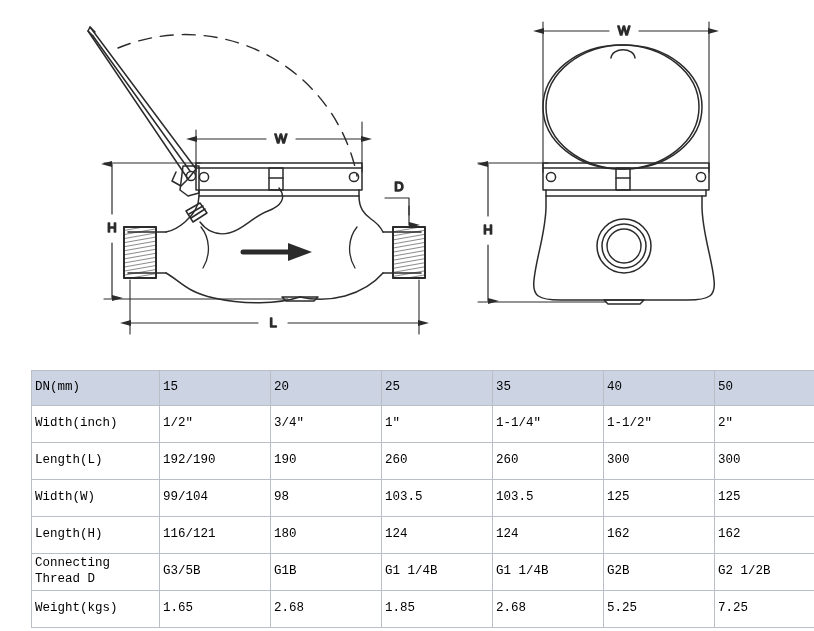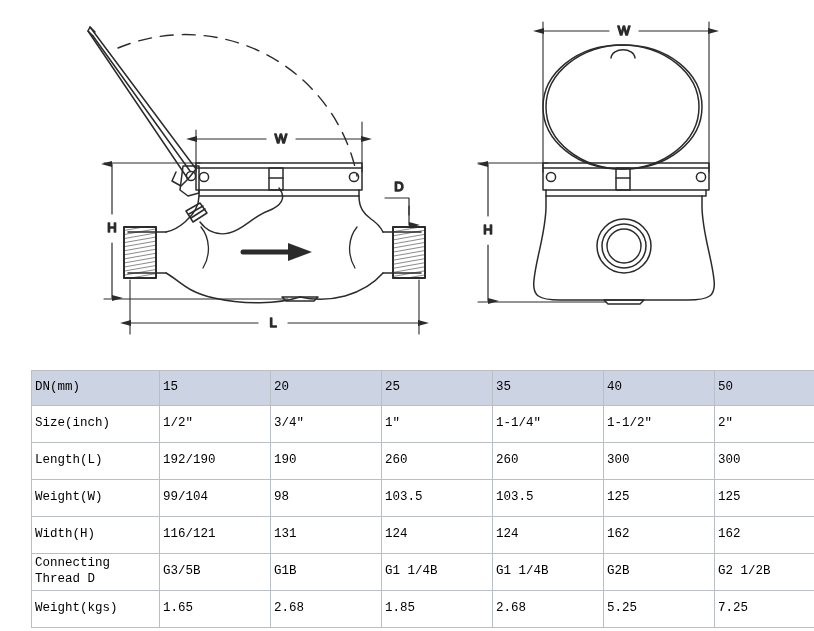--- a/index.html
+++ b/index.html
@@ -272,53 +272,53 @@
         <td class="row-label">DN(mm)</td>
         <td class="val">15</td>
         <td class="val">20</td>
         <td class="val">25</td>
         <td class="val">35</td>
         <td class="val">40</td>
         <td class="val">50</td>
       </tr>
 
       <tr>
-        <td class="row-label">Size(inch)</td>
+        <td class="row-label">Width(inch)</td>
         <td class="val">1/2"</td>
         <td class="val">3/4"</td>
         <td class="val">1"</td>
         <td class="val">1-1/4"</td>
         <td class="val">1-1/2"</td>
         <td class="val">2"</td>
       </tr>
 
       <tr>
         <td class="row-label">Length(L)</td>
         <td class="val">192/190</td>
         <td class="val">190</td>
         <td class="val">260</td>
         <td class="val">260</td>
         <td class="val">300</td>
         <td class="val">300</td>
       </tr>
 
       <tr>
-        <td class="row-label">Weight(W)</td>
+        <td class="row-label">Width(W)</td>
         <td class="val">99/104</td>
         <td class="val">98</td>
         <td class="val">103.5</td>
         <td class="val">103.5</td>
         <td class="val">125</td>
         <td class="val">125</td>
       </tr>
 
       <tr>
-        <td class="row-label">Width(H)</td>
+        <td class="row-label">Length(H)</td>
         <td class="val">116/121</td>
-        <td class="val">131</td>
+        <td class="val">180</td>
         <td class="val">124</td>
         <td class="val">124</td>
         <td class="val">162</td>
         <td class="val">162</td>
       </tr>
 
       <tr>
         <td class="row-label">Connecting Thread D</td>
         <td class="val">G3/5B</td>
         <td class="val">G1B</td>

